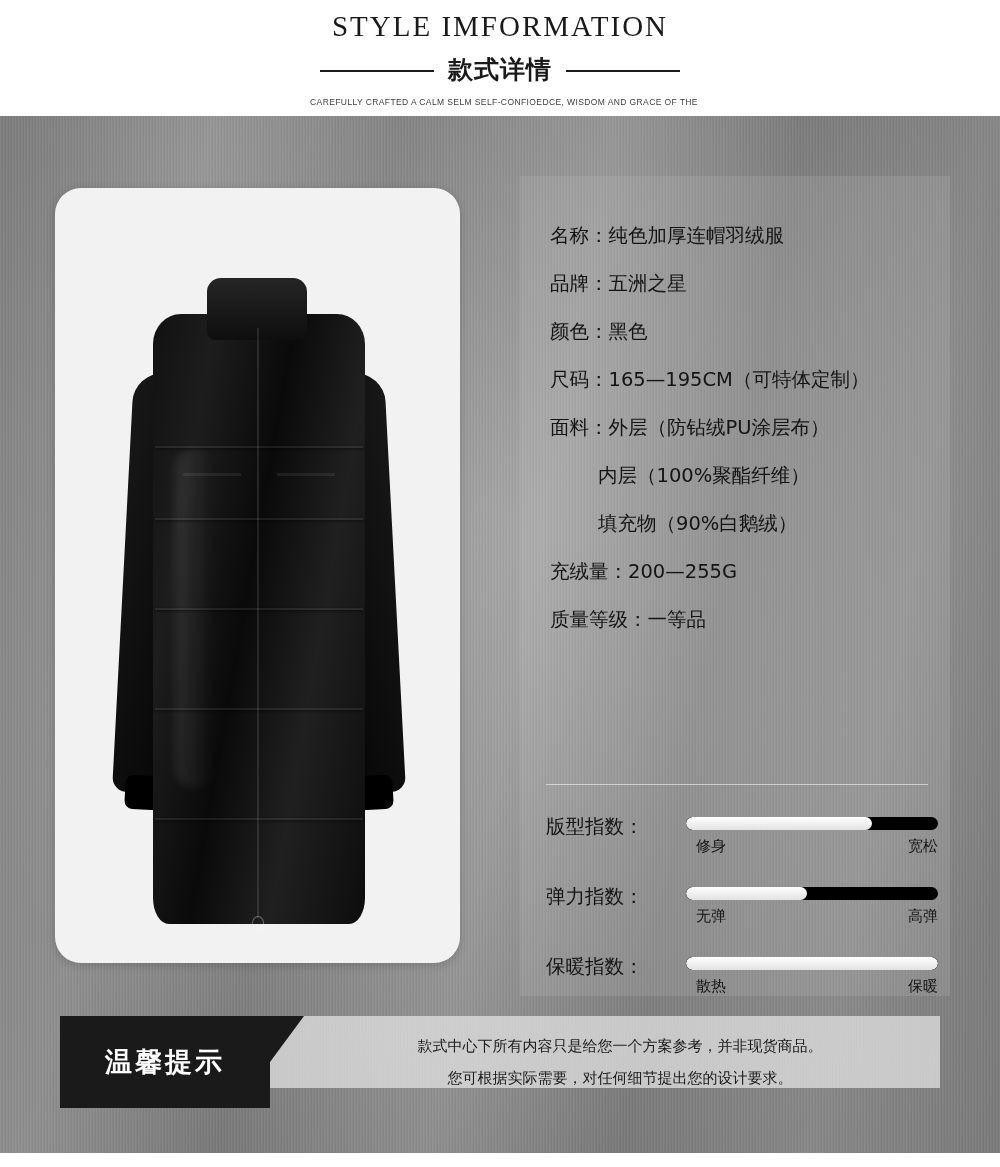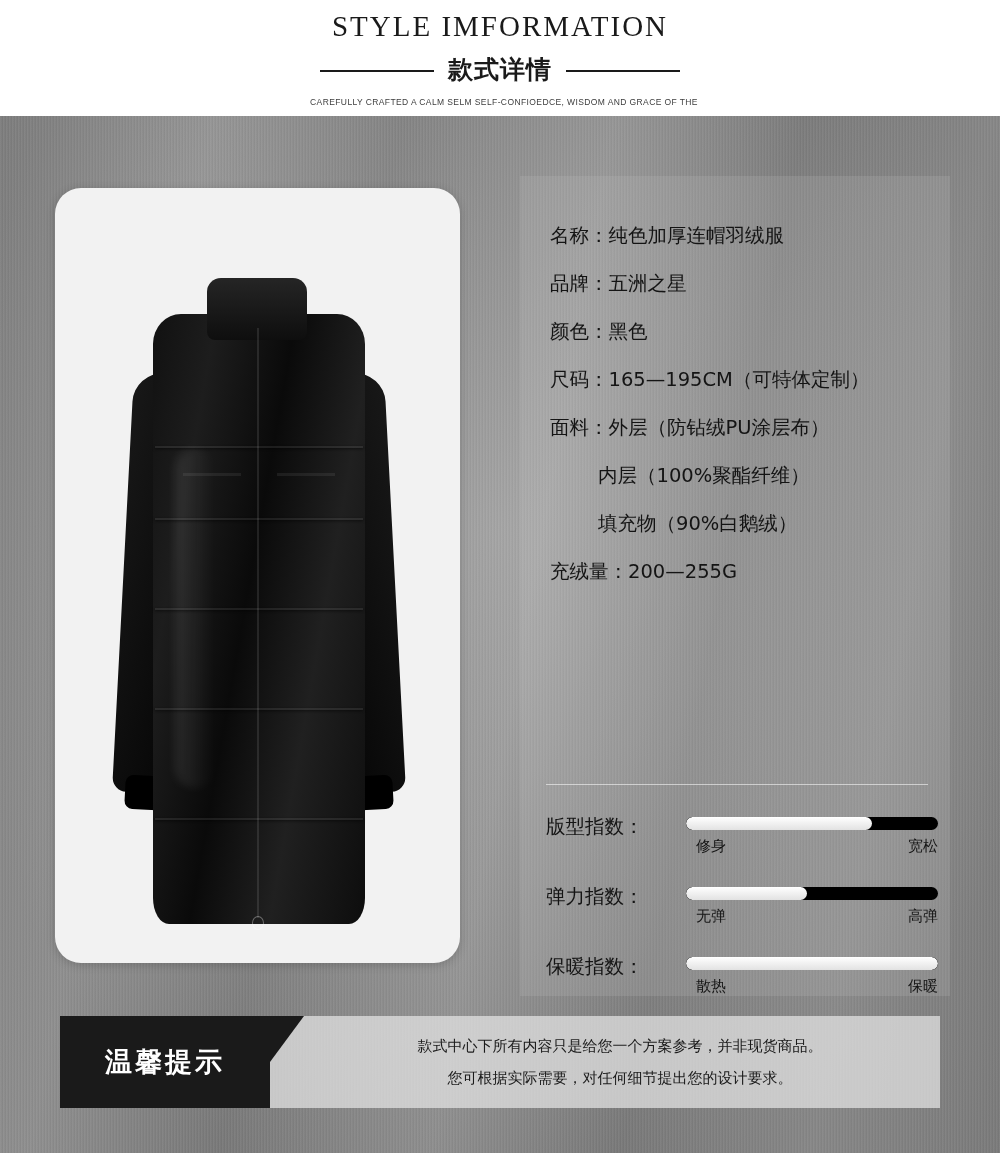--- a/index.html
+++ b/index.html
@@ -293,21 +293,21 @@
     color: #141414;
   }
   .scale-left { left: 150px; }
   .scale-right { right: 0; }
 
   
   .notice {
     position: absolute;
     left: 60px; top: 900px;
     width: 880px;
-    height: 92px;
+    height: 72px;
     background: rgba(228,228,228,0.72);
   }
   .notice-tag {
     position: absolute;
     left: 0; top: 0;
     width: 210px;
     height: 92px;
     background: #1a1a1a;
     color: #fff;
     font-family: "DejaVu Sans", sans-serif;
@@ -382,20 +382,21 @@
     <div class="spec-panel">
       <div class="spec-list">
         <div class="spec-line">名称：纯色加厚连帽羽绒服</div>
         <div class="spec-line">品牌：五洲之星</div>
         <div class="spec-line">颜色：黑色</div>
         <div class="spec-line">尺码：165—195CM（可特体定制）</div>
         <div class="spec-line">面料：外层（防钻绒PU涂层布）</div>
         <div class="spec-line indent">内层（100%聚酯纤维）</div>
         <div class="spec-line indent">填充物（90%白鹅绒）</div>
         <div class="spec-line">充绒量：200—255G</div>
+        <div class="spec-line">质量等级：一等品</div>
       </div>
 
       <div class="divider"></div>
 
       <div class="ratings">
 
         <div class="rating-row">
           <div class="rating-label">版型指数：</div>
           <div class="bar">
             <div class="bar-fill" style="width:74%"></div>

